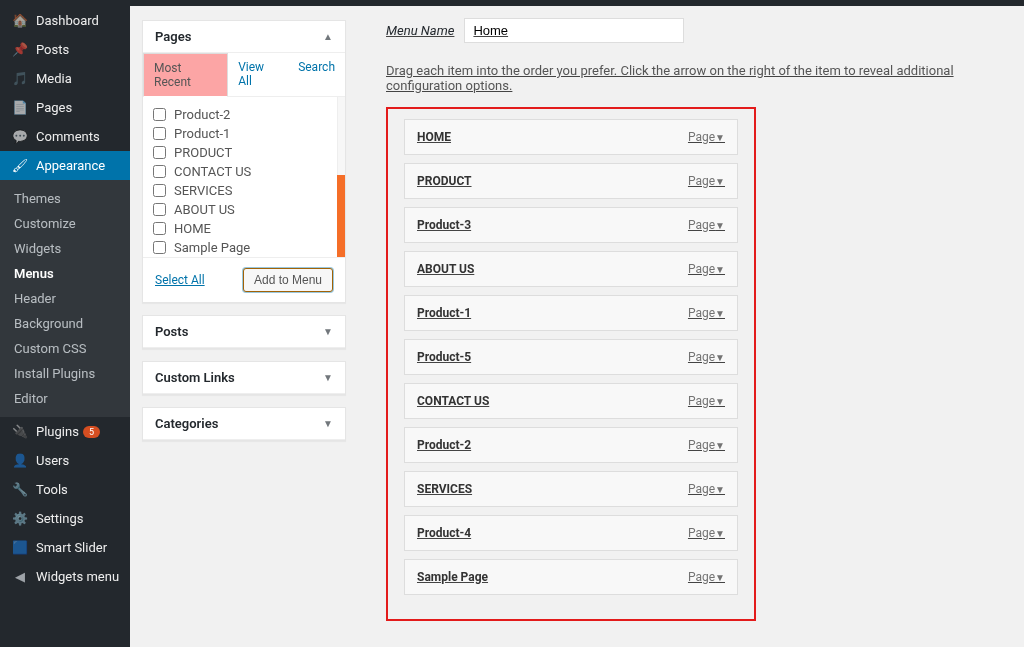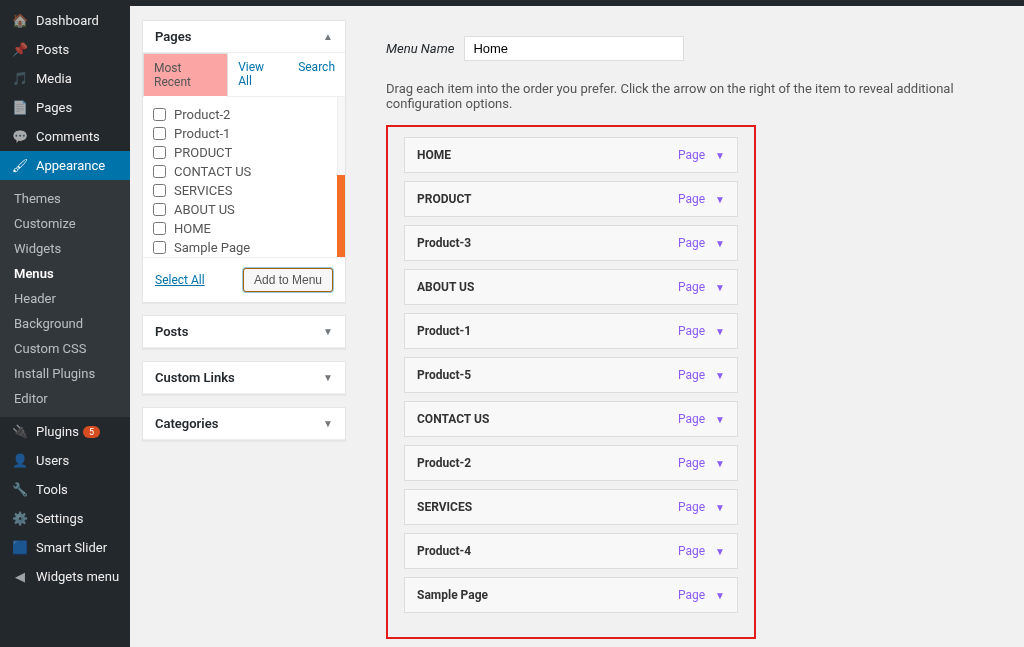--- a/index.html
+++ b/index.html
@@ -187,21 +187,22 @@
     padding:4px 10px;
     font-size:12px;
     cursor:pointer;
     border-radius:3px;
     box-shadow:0 0 0 1px rgba(0,115,170,.4);
   }
 
   
   .menu-col {
     flex:1;
-    padding: 30px 28px 14px 28px;
+    padding: 12px 28px 14px 28px;
+    text-decoration: underline;
   }
   .menu-name-row {
     display:flex;
     align-items:center;
     margin-bottom:20px;
   }
   .menu-name-row label {
     font-style:italic;
     margin-right:10px;
     color:#23282d;
@@ -240,22 +241,22 @@
     cursor:move;
   }
   .mi-title {
     font-weight:700;
     font-size:12px;
     color:#333;
   }
   .mi-right {
     display:flex;
     align-items:center;
-    gap:10px;
-    color:#8b5cf6;
+    gap:0;
+    color:#737373;
     font-size:12px;
   }
   .mi-right .tri {
     font-size:10px;
     cursor:pointer;
   }
 </style>
 </head>
 <body>
 

